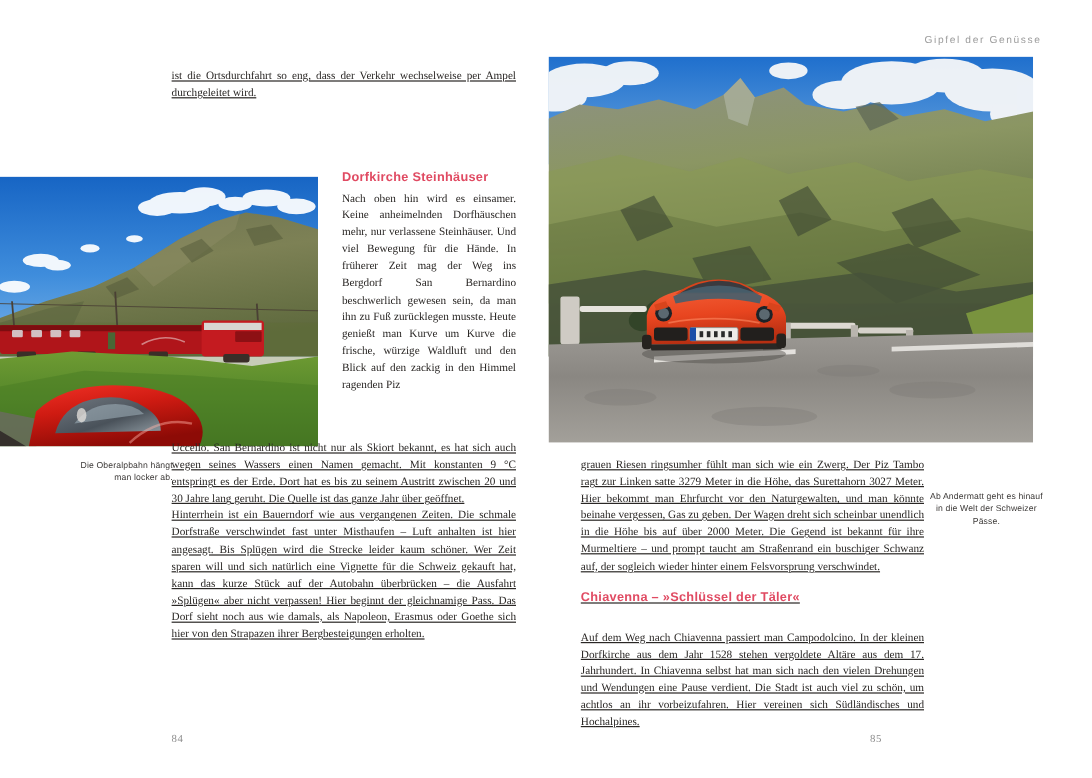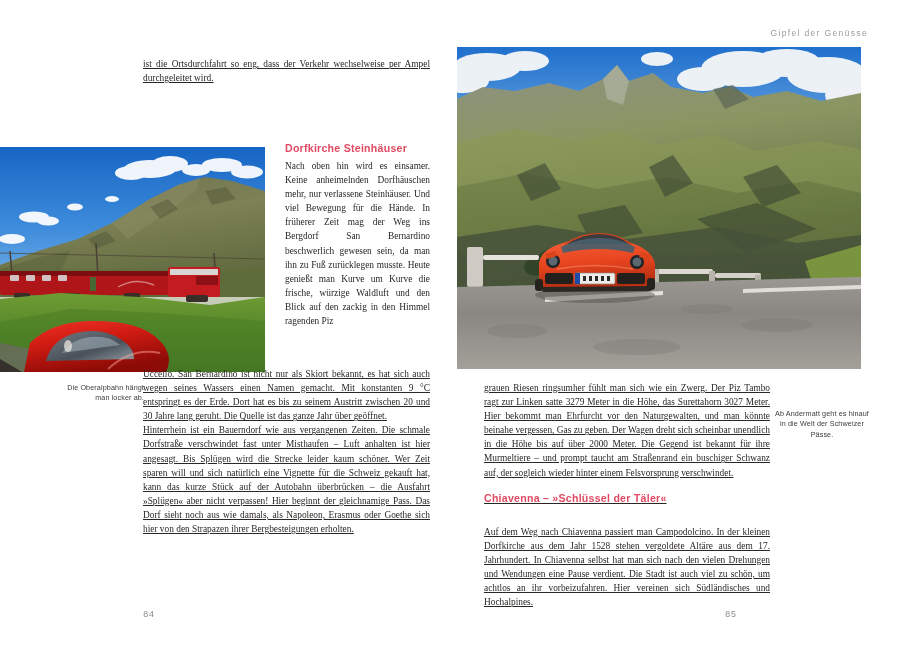--- a/index.html
+++ b/index.html
@@ -31,21 +31,21 @@
     font-family: "Liberation Sans", sans-serif;
     font-size: 8.5px;
     letter-spacing: 1.35px;
     color: #9c9c9c;
     white-space: nowrap;
   }
 
   
   .folio {
     position: absolute;
-    font-family: Liberation Mono, monospace;
+    font-family: Liberation Serif, serif;
     font-size: 9px;
     color: #8e8e8e;
     letter-spacing: .4px;
     text-align: right;
   }
   .folio-left  { left: 143px;  top: 610px; }
   .folio-right { left: 725px; top: 610px; }
 
   
   .col {

